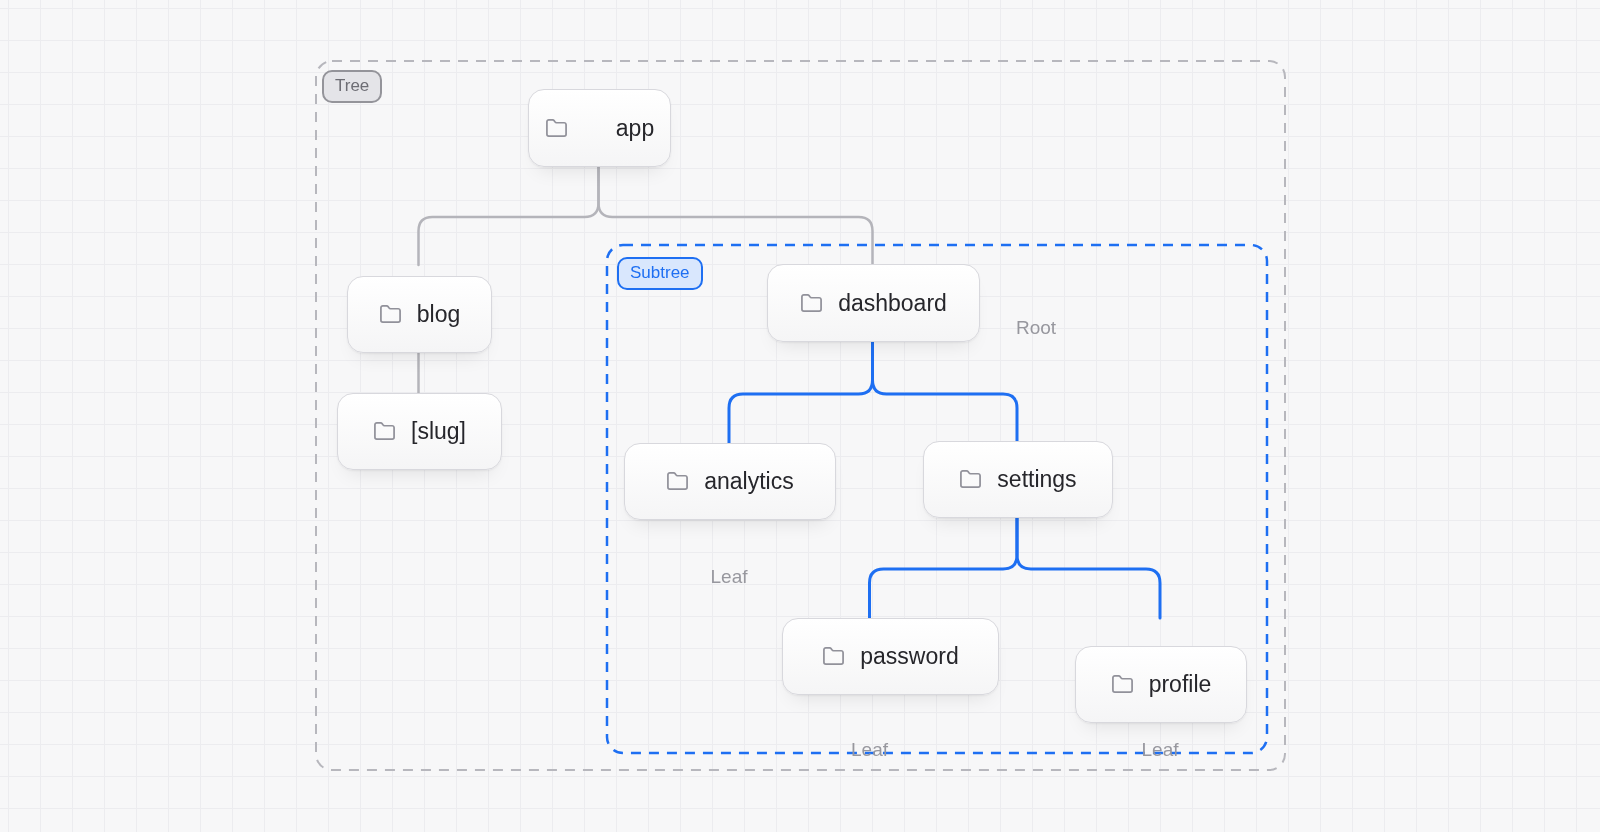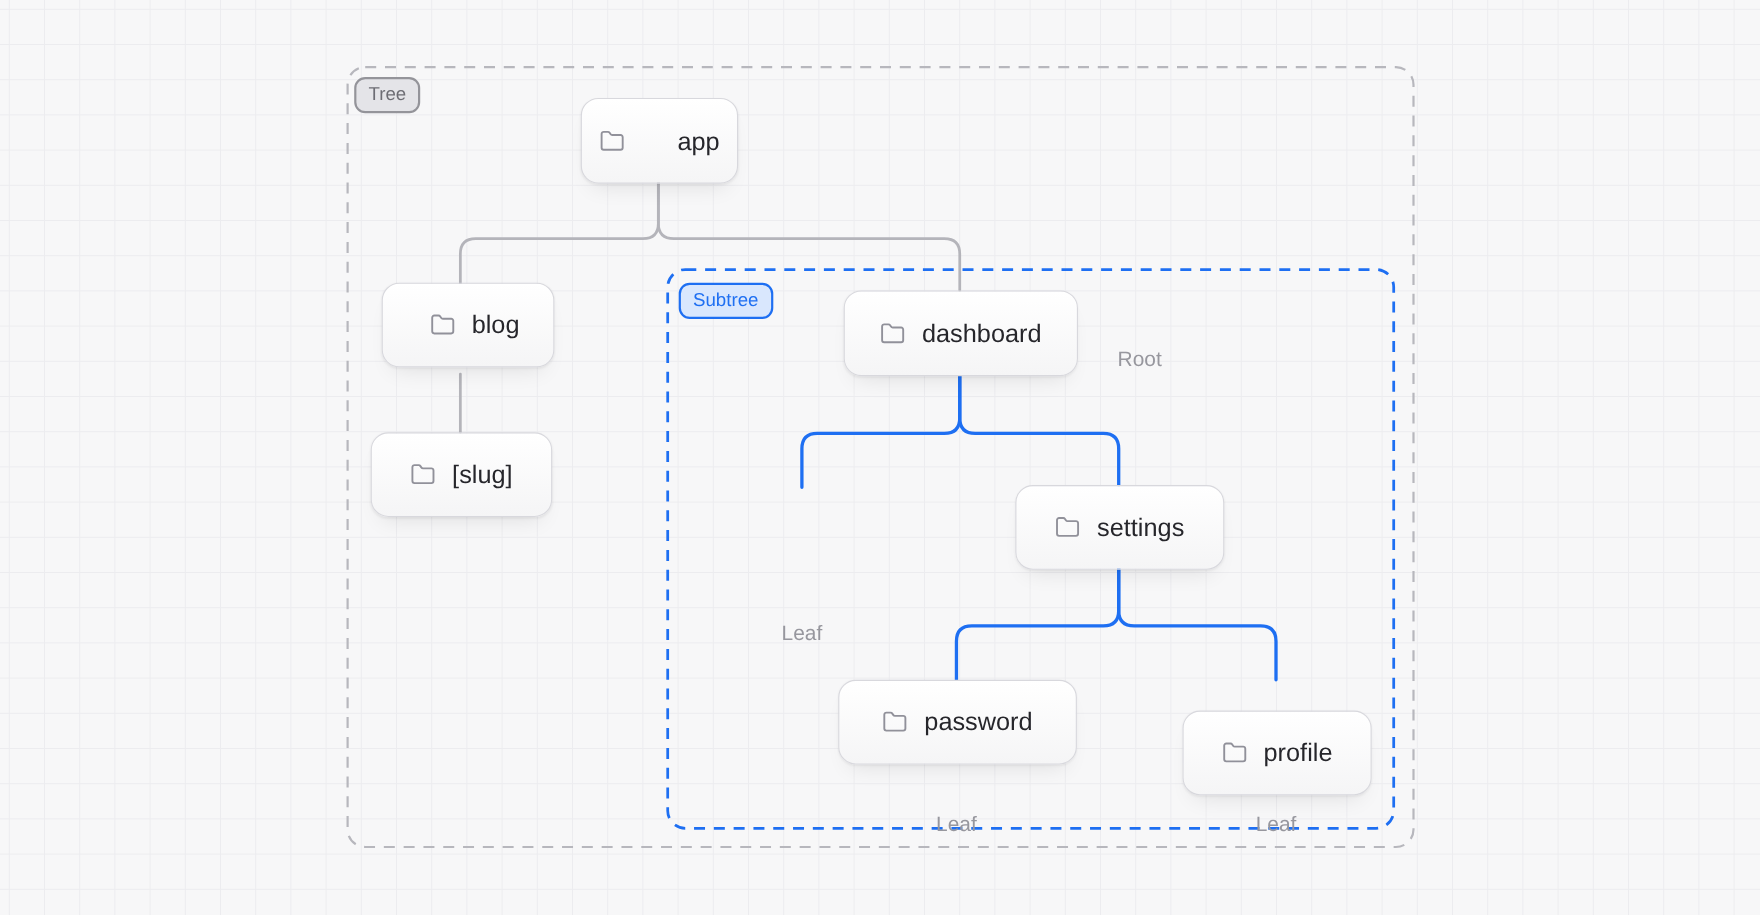--- a/index.html
+++ b/index.html
@@ -56,26 +56,26 @@
     border: 1px solid #d8d8dd;
     border-radius: 16px;
     box-shadow: 0 12px 20px -10px rgba(0,0,0,0.10), 0 1px 2px rgba(0,0,0,0.05);
     color: #26262b;
     font-size: 23px;
     font-weight: 500;
     z-index: 2;
   }
   .node .f-icon { flex: 0 0 auto; display: block; color: #91919a; }
   .n-app       { left: 528px;  top: 89px;  width: 141px; height: 76px; gap: 48px; }
-  .n-blog      { left: 347px;  top: 257px; width: 143px; height: 75px; padding-left: 12px; }
+  .n-blog      { left: 347px;  top: 276px; width: 143px; height: 75px; }
   .n-slug      { left: 337px;  top: 393px; width: 163px; height: 75px; }
   .n-dashboard { left: 767px;  top: 264px; width: 211px; height: 76px; }
   .n-analytics { left: 624px;  top: 443px; width: 210px; height: 75px; }
   .n-settings  { left: 923px;  top: 441px; width: 188px; height: 75px; }
-  .n-password  { left: 762px;  top: 618px; width: 215px; height: 75px; text-align: right; }
+  .n-password  { left: 782px;  top: 618px; width: 215px; height: 75px; text-align: right; }
   .n-profile   { left: 1075px; top: 618px; width: 170px; height: 75px; margin-top: 28px; }
   .annotation {
     position: absolute;
     color: #97979e;
     font-size: 19px;
     font-weight: 400;
     z-index: 2;
     margin-top: 21px;
   }
   .a-root      { left: 1016px; top: 296px; }
@@ -132,20 +132,26 @@
     <span>[slug]</span>
   </div>
 
   <div class="node n-dashboard">
     <svg class="f-icon" width="23" height="23" viewBox="0 0 24 24" fill="none" stroke="currentColor" stroke-width="1.8" stroke-linecap="round" stroke-linejoin="round">
         <path d="M20 20a2 2 0 0 0 2-2V8a2 2 0 0 0-2-2h-7.9a2 2 0 0 1-1.69-.9L9.6 3.9A2 2 0 0 0 7.93 3H4a2 2 0 0 0-2 2v13a2 2 0 0 0 2 2Z"></path>
       </svg>
     <span>dashboard</span>
   </div>
 
+  <div class="node n-analytics">
+    <svg class="f-icon" width="23" height="23" viewBox="0 0 24 24" fill="none" stroke="currentColor" stroke-width="1.8" stroke-linecap="round" stroke-linejoin="round">
+        <path d="M20 20a2 2 0 0 0 2-2V8a2 2 0 0 0-2-2h-7.9a2 2 0 0 1-1.69-.9L9.6 3.9A2 2 0 0 0 7.93 3H4a2 2 0 0 0-2 2v13a2 2 0 0 0 2 2Z"></path>
+      </svg>
+    <span>analytics</span>
+  </div>
 
   <div class="node n-settings">
     <svg class="f-icon" width="23" height="23" viewBox="0 0 24 24" fill="none" stroke="currentColor" stroke-width="1.8" stroke-linecap="round" stroke-linejoin="round">
         <path d="M20 20a2 2 0 0 0 2-2V8a2 2 0 0 0-2-2h-7.9a2 2 0 0 1-1.69-.9L9.6 3.9A2 2 0 0 0 7.93 3H4a2 2 0 0 0-2 2v13a2 2 0 0 0 2 2Z"></path>
       </svg>
     <span>settings</span>
   </div>
 
   <div class="node n-password">
     <svg class="f-icon" width="23" height="23" viewBox="0 0 24 24" fill="none" stroke="currentColor" stroke-width="1.8" stroke-linecap="round" stroke-linejoin="round">

